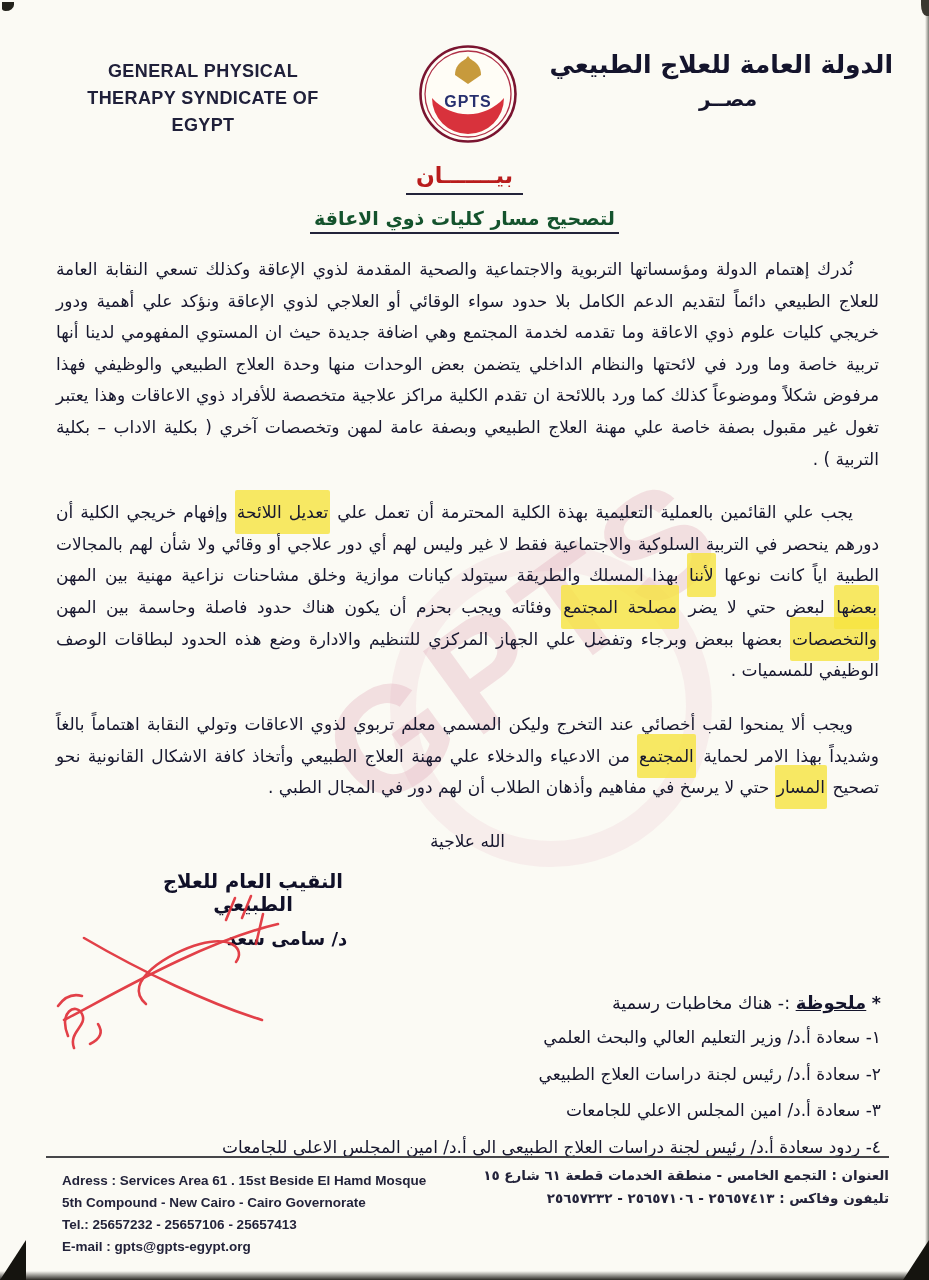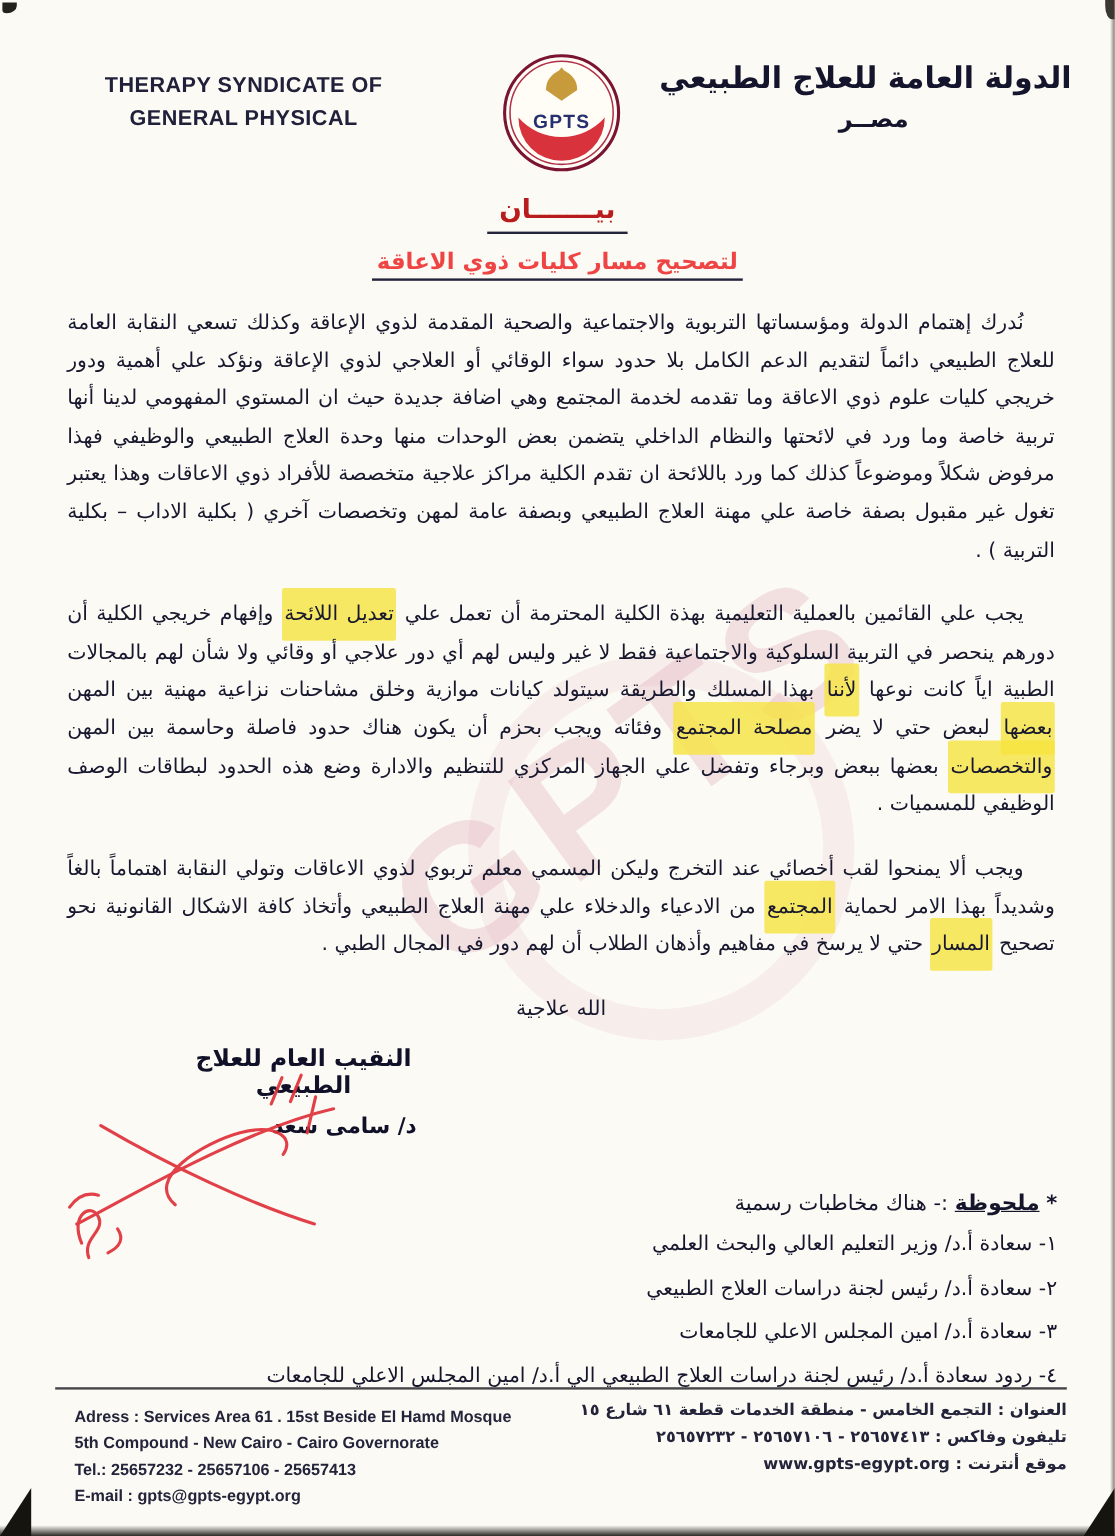--- a/index.html
+++ b/index.html
@@ -17,21 +17,21 @@
   .logo{position:absolute;left:418px;top:44px;width:100px;height:100px;}
   .org-ar{position:absolute;right:36px;top:50px;width:330px;text-align:center;direction:rtl;}
   .org-ar .name{font-size:25px;font-weight:bold;white-space:nowrap;color:#14142c;}
   .org-ar .country{font-size:20px;font-weight:bold;margin-top:8px;letter-spacing:6px;color:#14142c;}
   
   .title-row{position:absolute;top:163px;left:0;width:100%;text-align:center;}
   .title-row .t{display:inline-block;font-size:22px;font-weight:bold;
     border-bottom:2.5px solid #23233a;padding:0 10px 5px;color:#b91c1c;}
   .subtitle-row{position:absolute;top:207px;left:0;width:100%;text-align:center;}
   .subtitle-row .t{display:inline-block;font-size:19px;font-weight:bold;
-    border-bottom:2px solid #23233a;padding:0 4px 3px;color:#ef4444;}
+    border-bottom:2px solid #23233a;padding:0 4px 3px;color:#14532d;}
   
   .body{
     position:absolute;top:254px;left:56px;right:50px;z-index:2;
     direction:rtl;text-align:justify;font-size:17px;line-height:1.86;color:#17172e;
   }
   .body p{margin:0 0 22px;text-indent:26px;}
   .body mark{background:rgba(246,228,62,.8);color:inherit;padding:12px 2px;border-radius:2px;}
   .closing{text-align:center;font-size:17px;margin-top:2px;text-indent:0;}
   
   .sig-title{position:absolute;left:128px;top:870px;width:250px;text-align:center;
@@ -77,22 +77,23 @@
 </style>
 </head>
 <body>
 
 <div class="page">
 
   <div class="wm-seal"></div>
   <div class="wm-text">GPTS</div>
 
   <div class="org-en">
+    <div>GENERAL PHYSICAL</div>
     <div>THERAPY SYNDICATE OF</div>
-    <div>GENERAL PHYSICAL</div>
+    <div>EGYPT</div>
   </div>
 
   <div class="logo">
     <svg viewBox="0 0 100 100" width="100" height="100" aria-hidden="true">
       <circle cx="50" cy="50" r="47.5" fill="#fffdf6" stroke="#7a1430" stroke-width="2.6"></circle>
       <circle cx="50" cy="50" r="43" fill="none" stroke="#b03048" stroke-width="1.3"></circle>
       <path d="M14 54 A36 36 0 0 0 86 54 A48 48 0 0 1 14 54 Z" fill="#d8323c"></path>
       <path d="M50 14 c-9 4 -13 9 -13 17 l13 9 13 -9 c0 -8 -4 -13 -13 -17 z" fill="#c79a3c"></path>
       <path d="M50 12 l-3 4 6 0 z" fill="#c79a3c"></path>
       <text x="50" y="63" text-anchor="middle" font-size="16" font-weight="bold" fill="#27306e" font-family="Liberation Sans, sans-serif" letter-spacing="1">GPTS</text>
@@ -154,21 +155,20 @@
   <div class="footer-rule"></div>
   <div class="footer-en" id="footer-en">
       <div>Adress : Services Area 61 . 15st Beside El Hamd Mosque</div>
       <div>5th Compound - New Cairo - Cairo Governorate</div>
       <div>Tel.: 25657232 - 25657106 - 25657413</div>
       <div>E-mail : gpts@gpts-egypt.org</div>
     </div>
   <div class="footer-ar" id="footer-ar">
       <div>العنوان : التجمع الخامس - منطقة الخدمات قطعة ٦١ شارع ١٥</div>
       <div>تليفون وفاكس : ٢٥٦٥٧٤١٣ - ٢٥٦٥٧١٠٦ - ٢٥٦٥٧٢٣٢</div>
-      <div>موقع أنترنت : www.gpts-egypt.org</div>
     </div>
 
   <div class="edge-right"></div>
   <div class="edge-bottom"></div>
   <div class="corner-bl"></div>
   <div class="corner-br"></div>
   <div class="corner-tl"></div>
   <div class="corner-tr"></div>
 </div>
 

